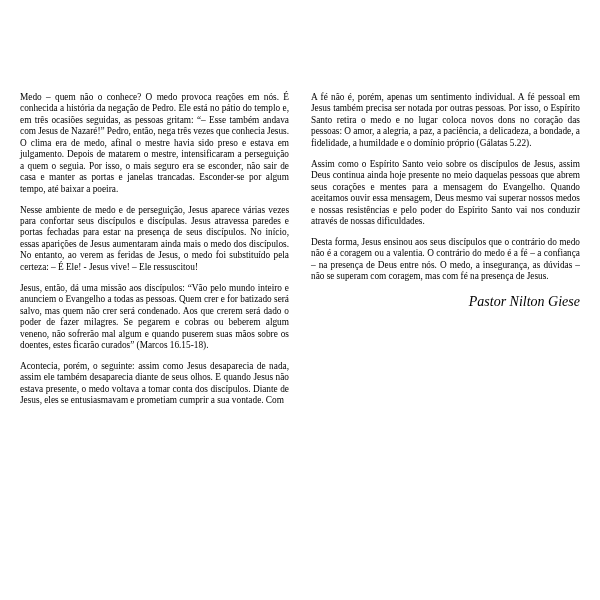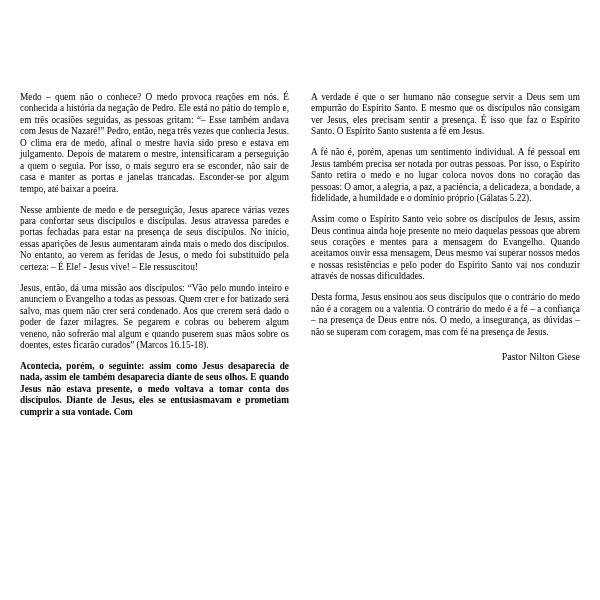--- a/index.html
+++ b/index.html
@@ -38,44 +38,43 @@
     font-size: 9.3px;
     line-height: 11.45px;
     text-align: justify;
     text-justify: inter-word;
     margin: 0 0 9.5px 0;
     hyphens: manual;
     word-spacing: -0.1px;
   }
   .para:last-child {
     margin-bottom: 0;
-    font-weight: bold;
   }
   .signature {
-    font-size: 10px;
+    font-size: 14px;
     line-height: 11.45px;
+    font-style: italic;
     text-align: right;
     margin: 13px 0 0 0;
   }
 </style>
 </head>
 <body>
 
 <div class="page">
   <div class="columns">
 
     <div class="column">
       <p class="para">Medo – quem não o conhece? O medo provoca reações em nós. É conhecida a história da negação de Pedro. Ele está no pátio do templo e, em três ocasiões seguidas, as pessoas gritam: “– Esse também andava com Jesus de Nazaré!” Pedro, então, nega três vezes que conhecia Jesus. O clima era de medo, afinal o mestre havia sido preso e estava em julgamento. Depois de matarem o mestre, intensificaram a perseguição a quem o seguia. Por isso, o mais seguro era se esconder, não sair de casa e manter as portas e janelas trancadas. Esconder-se por algum tempo, até baixar a poeira.</p>
       <p class="para">Nesse ambiente de medo e de perseguição, Jesus aparece várias vezes para confortar seus discípulos e discípulas. Jesus atravessa paredes e portas fechadas para estar na presença de seus discípulos. No início, essas aparições de Jesus aumentaram ainda mais o medo dos discípulos. No entanto, ao verem as feridas de Jesus, o medo foi substituído pela certeza: – É Ele! - Jesus vive! – Ele ressuscitou!</p>
       <p class="para">Jesus, então, dá uma missão aos discípulos: “Vão pelo mundo inteiro e anunciem o Evangelho a todas as pessoas. Quem crer e for batizado será salvo, mas quem não crer será condenado. Aos que crerem será dado o poder de fazer milagres. Se pegarem e cobras ou beberem algum veneno, não sofrerão mal algum e quando puserem suas mãos sobre os doentes, estes ficarão curados” (Marcos 16.15-18).</p>
       <p class="para">Acontecia, porém, o seguinte: assim como Jesus desaparecia de nada, assim ele também desaparecia diante de seus olhos. E quando Jesus não estava presente, o medo voltava a tomar conta dos discípulos.  Diante de Jesus, eles se entusiasmavam e prometiam cumprir a sua vontade. Com</p>
     </div>
 
     <div class="column">
-      <p class="para">A verdade é que o ser humano não consegue servir a Deus sem um empurrão do Espírito Santo. E mesmo que os discípulos não consigam ver Jesus, eles precisam sentir a presença. É isso que faz o Espírito Santo. O Espírito Santo sustenta a fé em Jesus.</p>
       <p class="para">A fé não é, porém, apenas um sentimento individual. A fé pessoal em Jesus também precisa ser notada por outras pessoas. Por isso, o Espírito Santo retira o medo e no lugar coloca novos dons no coração das pessoas: O amor, a alegria, a paz, a paciência, a delicadeza, a bondade, a fidelidade, a humildade e o domínio próprio (Gálatas 5.22).</p>
       <p class="para">Assim como o Espírito Santo veio sobre os discípulos de Jesus, assim Deus continua ainda hoje presente no meio daquelas pessoas que abrem seus corações e mentes para a mensagem do Evangelho. Quando aceitamos ouvir essa mensagem, Deus mesmo vai superar nossos medos e nossas resistências e pelo poder do Espírito Santo vai nos conduzir através de nossas dificuldades.</p>
       <p class="para">Desta forma, Jesus ensinou aos seus discípulos que o contrário do medo não é a coragem ou a valentia. O contrário do medo é a fé – a confiança – na presença de Deus entre nós. O medo, a insegurança, as dúvidas – não se superam com coragem, mas com fé na presença de Jesus.</p>
       <p class="signature">Pastor Nilton Giese</p>
     </div>
 
   </div>
 </div>
 
 </body></html>

